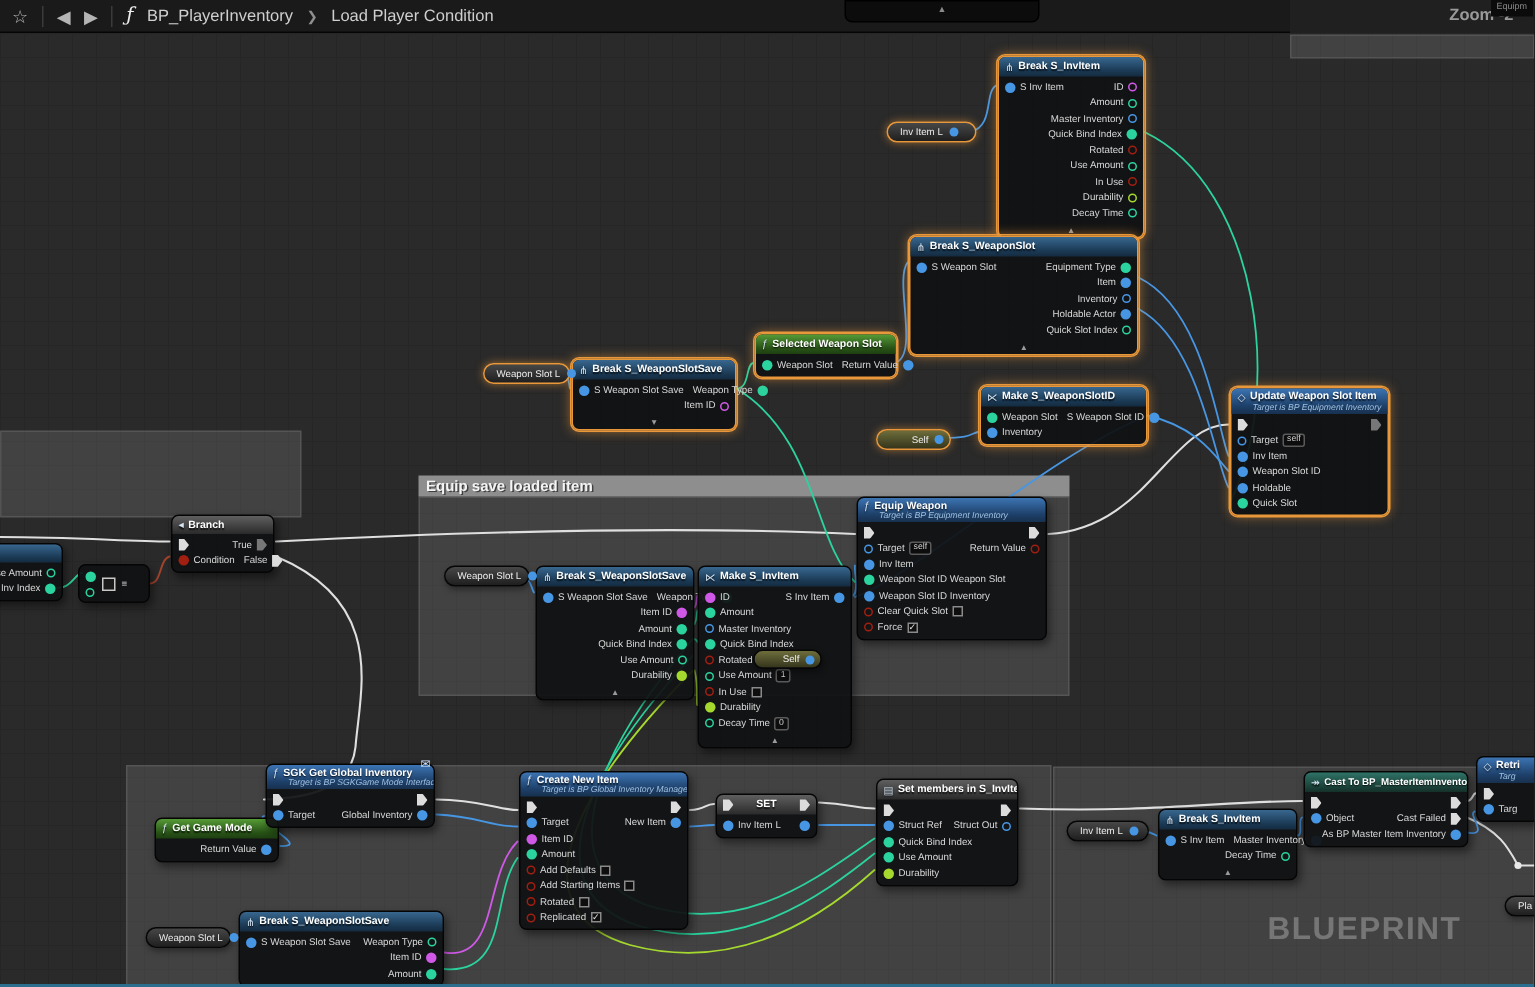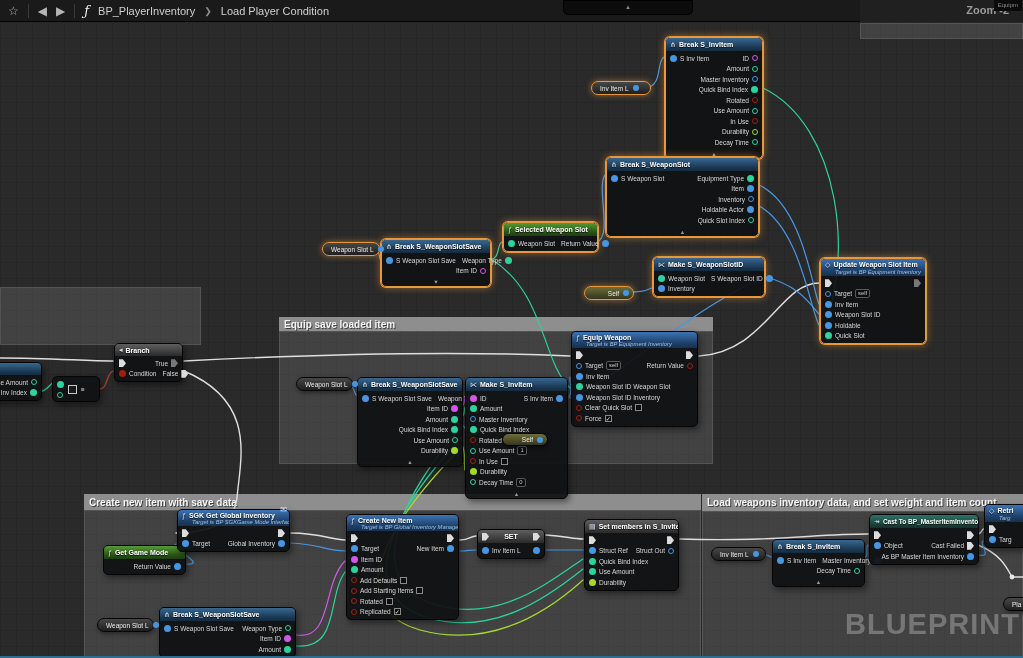--- a/index.html
+++ b/index.html
@@ -27,21 +27,21 @@
   .cornertab{position:absolute;right:1px;top:0;height:11px;background:#0b0b0b;color:#8a8a8a;
     font-size:6px;line-height:11px;padding:0 4px;z-index:44;}
   .collpanel{position:absolute;left:563px;top:0;width:128px;height:13px;background:#0c0c0c;
     border:1px solid #000;border-radius:0 0 5px 5px;text-align:center;color:#8a8a8a;font-size:6px;line-height:12px;z-index:45;}
   .bottomline{position:absolute;left:0;bottom:0;width:1023px;height:2px;background:#2c6e8e;z-index:46;}
   
   .cbody{position:absolute;background:rgba(165,165,165,0.20);border:1px solid rgba(130,130,130,0.30);box-sizing:border-box;}
   .chdr{position:absolute;display:flex;align-items:center;background:rgba(151,151,151,0.92);
     color:#f4f4f4;font-weight:bold;text-shadow:1px 1px 0 rgba(0,0,0,0.55);padding:0 5px;font-size:10px;
     box-sizing:border-box;white-space:nowrap;overflow:hidden;}
-  .watermark{position:absolute;left:845px;top:608px;font-size:29px;font-weight:bold;letter-spacing:1px;
+  .watermark{position:absolute;left:845px;top:608px;font-size:21px;font-weight:bold;letter-spacing:1px;
     color:rgba(255,255,255,0.28);z-index:5;}
   
   .node{position:absolute;background:rgba(16,17,19,0.93);border:1px solid #050505;border-radius:5px;
     box-shadow:2px 3px 6px rgba(0,0,0,0.45);z-index:10;box-sizing:border-box;}
   .node.sel{border-color:#e8973a;box-shadow:0 0 0 1px #e8973a,0 0 8px rgba(232,151,58,0.65);}
   .hdr{display:flex;align-items:center;gap:3px;height:13px;padding:0 4px;border-radius:4px 4px 0 0;
     font-size:7px;font-weight:bold;color:#fff;text-shadow:0 1px 1px rgba(0,0,0,0.8);white-space:nowrap;overflow:hidden;}
   .hdr .nicon,.hdr2 .nicon{font-weight:normal;color:#d5e4f2;font-size:7px;}
   .hdr2{padding:2px 4px 1px;border-radius:4px 4px 0 0;overflow:hidden;white-space:nowrap;}
   .hdr2 .t1{display:flex;gap:3px;font-size:7px;font-weight:bold;color:#fff;text-shadow:0 1px 1px rgba(0,0,0,0.8);}
@@ -84,27 +84,21 @@
 <div id="stage">
   <div id="grid"></div>
 
   <div class="cbody" style="left:0;top:287px;width:201px;height:58px;"></div>
   <div class="cbody" style="left:860px;top:23px;width:163px;height:16px;"></div>
   <div class="cbody" style="left:279px;top:331px;width:434px;height:133px;"></div>
   <div class="chdr" style="left:279px;top:317px;width:434px;height:14px;">
       <span>Equip save loaded item</span>
     </div>
   <div class="cbody" style="left:84px;top:510px;width:617px;height:148px;"></div>
-  <div class="chdr" style="left:84px;top:494px;width:617px;height:16px;">
-      <span>Create new item with save data</span>
-    </div>
   <div class="cbody" style="left:702px;top:511px;width:321px;height:147px;"></div>
-  <div class="chdr" style="left:702px;top:494px;width:321px;height:17px;">
-      <span>Load weapons inventory data, and set weight and item count</span>
-    </div>
 
   <div class="watermark">BLUEPRINT</div>
 
   <svg id="wires" width="1023" height="658">
     <g fill="none" stroke="#dfdfdf" stroke-width="1.4" stroke-linecap="round">
       <path d="M0,358 C50,358 85,361 113,361"></path>
       <path d="M184,361 C320,354 460,351 570,356"></path>
       <path d="M184,371 C258,402 240,460 237,498 C234,526 206,532 176,533"></path>
       <path d="M291,533 C320,533 332,540 345,540"></path>
       <path d="M460,540 C470,540 470,536 476,536"></path>

